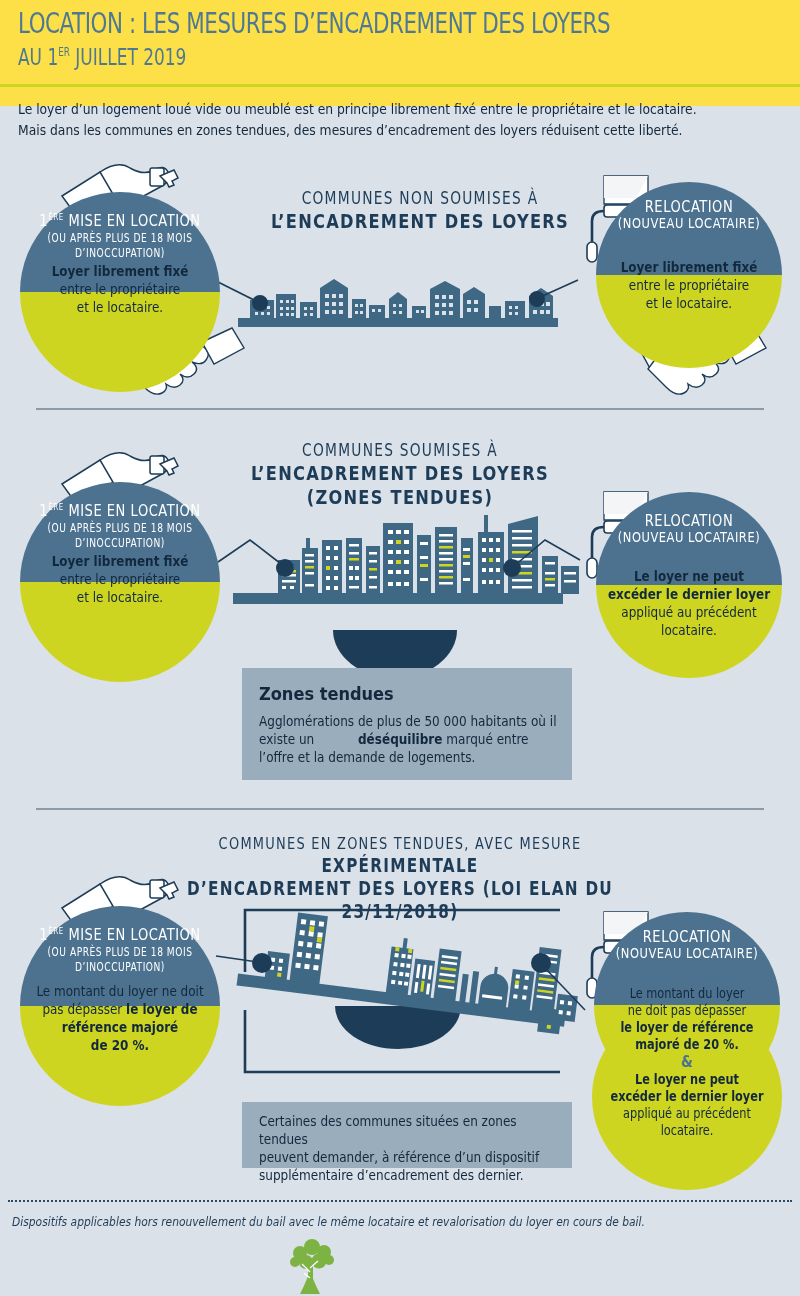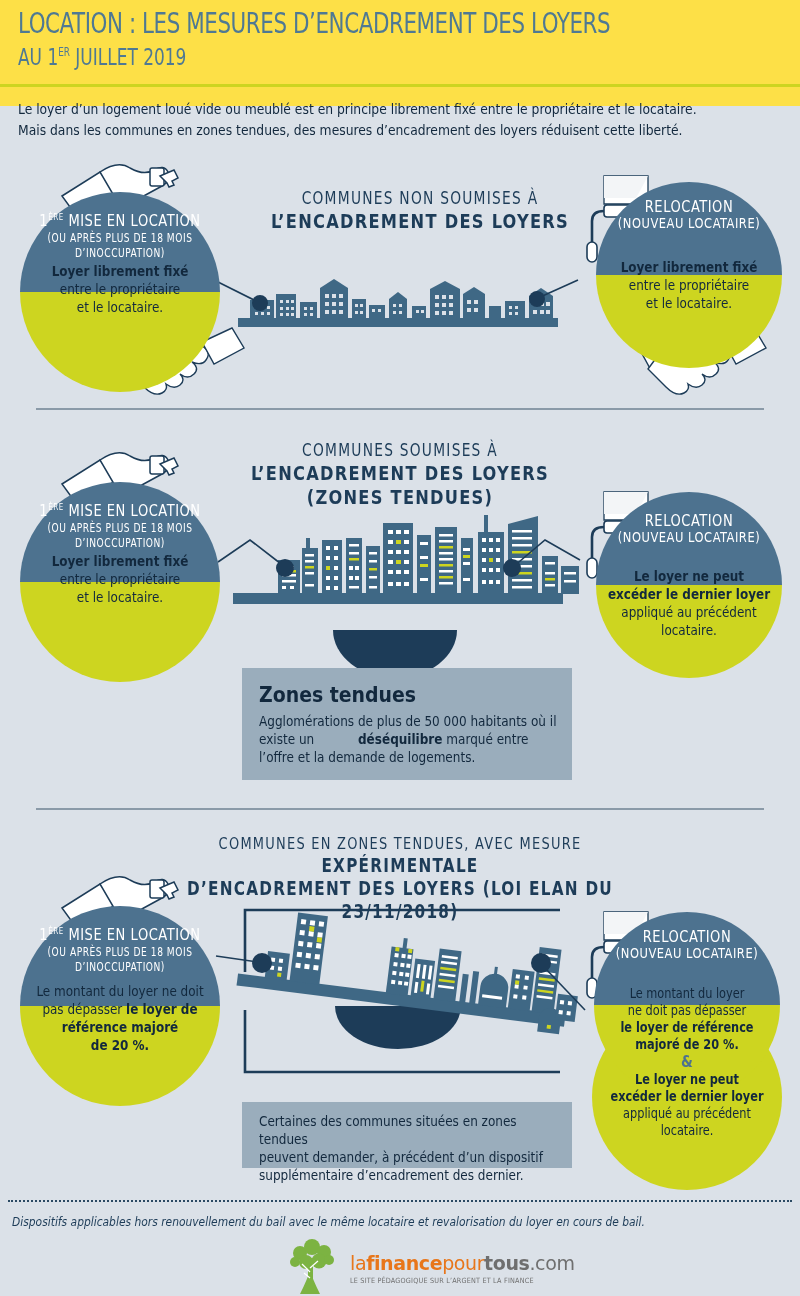--- a/index.html
+++ b/index.html
@@ -142,21 +142,21 @@
   
   .infobox {
     position: absolute;
     background: #9aadbc;
     color: #12283d;
     font-family: "DejaVu Sans Condensed", "Liberation Sans Narrow", "Liberation Sans", sans-serif;
   }
   #zones-box { left: 242px; top: 668px; width: 330px; height: 112px; }
   #zones-title {
     position: absolute; left: 17px; top: 15px;
-    font-size: 21px; font-weight: 700;
+    font-size: 18px; font-weight: 700;
   }
   #zones-text {
     position: absolute; left: 17px; top: 45px; width: 300px;
     font-size: 13.4px; line-height: 18px;
   }
   #zones-text b { font-weight: 700; margin-left: 40px; }
   #extra-box { left: 242px; top: 1102px; width: 330px; height: 66px; padding-left: 41px; }
   #extra-text {
     position: absolute; left: 17px; top: 11px; width: 300px;
     font-size: 13.4px; line-height: 18px;
@@ -757,28 +757,21 @@
     <span class="amp">&amp;</span><br>
     <b>Le loyer ne peut</b><br>
     <b>excéder le dernier loyer</b><br>
     <span>appliqué au précédent</span><br>
     <span>locataire.</span>
   </div>
 
   <div class="infobox" id="extra-box">
     <div id="extra-text">
       <span>Certaines des communes situées en zones tendues</span><br>
-      <span>peuvent demander, à précédent d’un dispositif</span><br>
+      <span>peuvent demander, à référence d’un dispositif</span><br>
       <span>supplémentaire d’encadrement des dernier.</span>
     </div>
   </div>
 
   <div class="footnote">Dispositifs applicables hors renouvellement du bail avec le même locataire et revalorisation du loyer en cours de bail.</div>
 
-  <div class="logo-wrap">
-    <div style="width:54px;height:52px;"></div>
-    <div class="logo-text">
-      <div class="logo-line1"><span class="o">la</span><span class="b">finance</span><span class="o">pour</span><span class="bg">tous</span><span class="g">.com</span></div>
-      <div class="logo-line2">LE SITE PÉDAGOGIQUE SUR L’ARGENT ET LA FINANCE</div>
-    </div>
-  </div>
 
 </div>
 
 </body></html>

